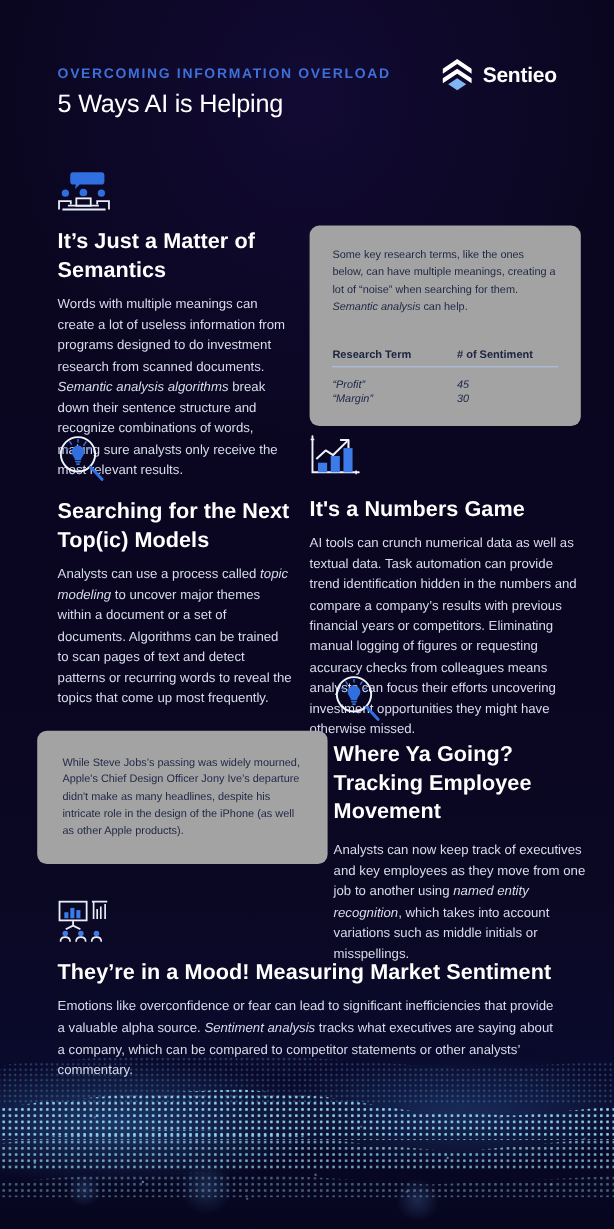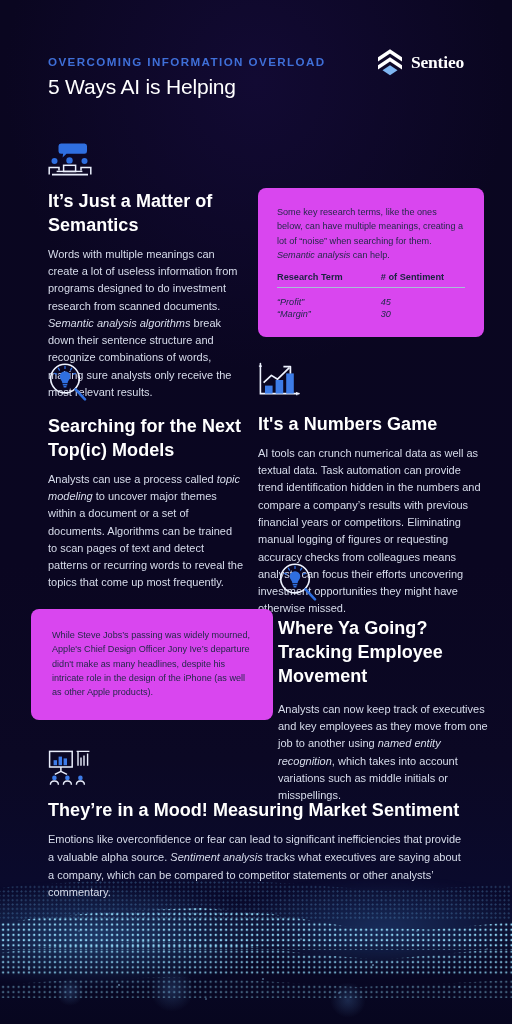--- a/index.html
+++ b/index.html
@@ -96,21 +96,21 @@
     margin-top:7px;
     white-space:nowrap;
   }
 
   
   .logo {
     position:absolute; right:48px; top:48px;
     display:flex; align-items:center; gap:8px;
   }
   .logo-mark { width:26px; height:28px; display:block; }
-  .logo-word { color:#ffffff; font-size:17.5px; font-weight:bold; letter-spacing:-0.2px;font-family:Liberation Serif, serif; }
+  .logo-word { color:#ffffff; font-size:17.5px; font-weight:bold; letter-spacing:-0.2px; }
 
   
   .sec { position:absolute; }
   .sec-icon { display:block; }
   .sec-title {
     color:#ffffff;
     font-size:18px;
     font-weight:bold;
     line-height:1.33;
     letter-spacing:.05px;
@@ -120,33 +120,33 @@
     color:#d7dceb;
     font-size:11px;
     line-height:1.57;
     margin-top:8px;
   }
   .sec-body em { font-style:italic; }
 
   
   .callout {
     position:absolute;
-    background:#d946ef;
+    background:#a3a3a3;
     border-radius:8px;
     color:#1b2340;
   }
   .callout-text {
     font-size:9.1px;
     line-height:1.58;
     color:#1f2745;
   }
   .callout-text em { font-style:italic; }
 
   
-  table.syn { width:100%; border-collapse:collapse; margin-top:10px; }
+  table.syn { width:100%; border-collapse:collapse; margin-top:28px; }
   table.syn th {
     text-align:left;
     font-size:9.2px;
     font-weight:bold;
     color:#1b2340;
     padding:0 0 5px 0;
     border-bottom:1px solid #a9bdd6;
   }
   table.syn th.c2, table.syn td.c2 { padding-left:22px; }
   table.syn td {

